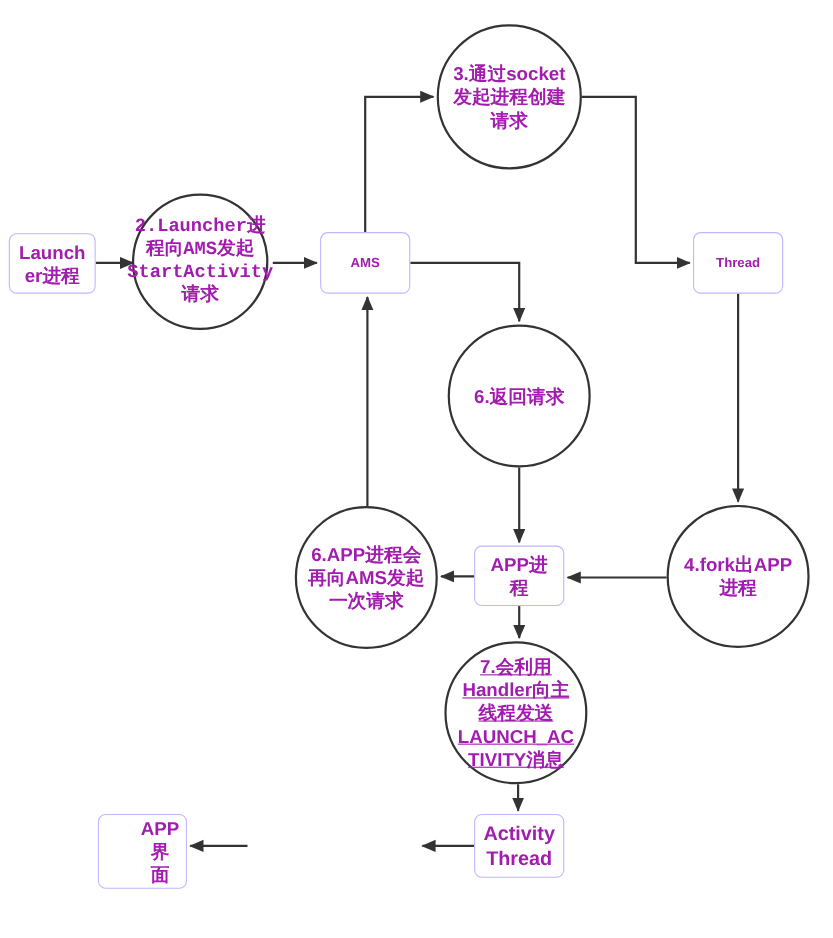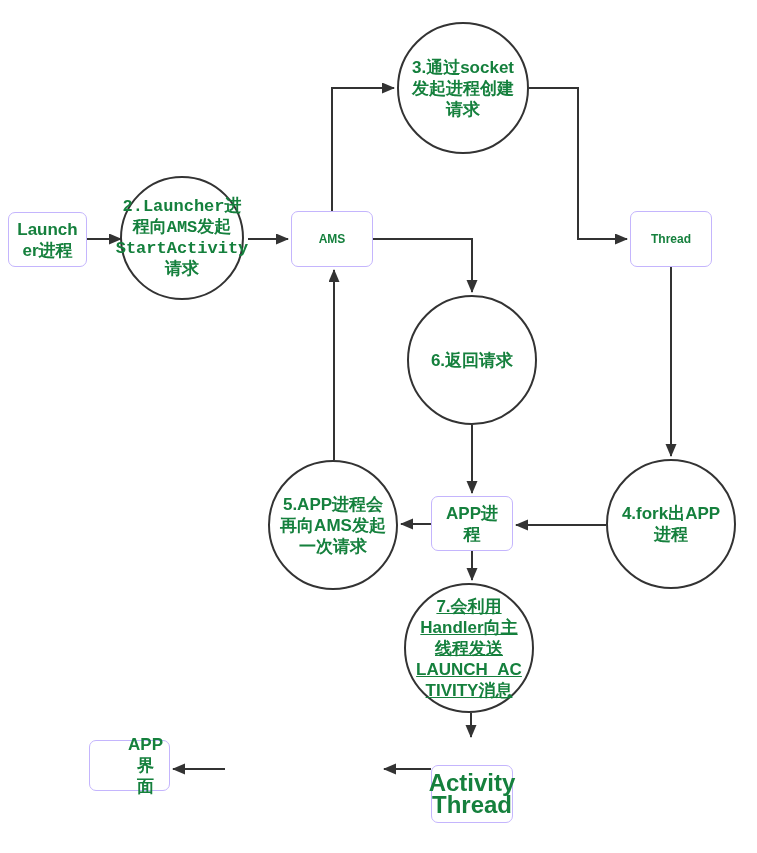--- a/index.html
+++ b/index.html
@@ -1,38 +1,38 @@
 <!DOCTYPE html>
 <html><head>
 <meta charset="utf-8">
 <style>
   html,body{margin:0;padding:0;}
   #canvas{position:relative;width:757px;height:853px;background:#ffffff;overflow:hidden;
           font-family:"Liberation Sans","DejaVu Sans",sans-serif;}
   #wires{position:absolute;left:0;top:0;}
   .node{position:absolute;display:flex;align-items:center;justify-content:center;
-        text-align:center;white-space:pre-line;font-weight:bold;color:#15803d;
+        text-align:center;white-space:pre-line;font-weight:bold;color:#a21caf;
         box-sizing:border-box;font-size:17px;line-height:21px;}
   .circle{border:2px solid #333333;border-radius:50%;}
   .rect{border:1px solid #c4b5fd;border-radius:7px;}
   .rect.big{font-size:12px;line-height:24px;}
-  .rect.med{font-size:24px;line-height:22px;margin-top:25px;}
+  .rect.med{font-size:18px;line-height:22px;}
   .n-launcher{left:8px;top:212px;width:79px;height:55px;}
   .n-step2{left:120px;top:176px;width:124px;height:124px;font-family:Liberation Mono, monospace;}
   .n-ams{left:291px;top:211px;width:82px;height:56px;}
   .n-step3{left:397px;top:22px;width:132px;height:132px;}
   .n-zygote{left:630px;top:211px;width:82px;height:56px;}
   .n-step6{left:407px;top:295px;width:130px;height:130px;}
   .n-step4{left:606px;top:459px;width:130px;height:130px;}
   .n-app{left:431px;top:496px;width:82px;height:55px;}
   .n-step5{left:268px;top:460px;width:130px;height:130px;}
   .n-step7{left:404px;top:583px;width:130px;height:130px;text-decoration:underline;}
   .n-athread{left:431px;top:740px;width:82px;height:58px;}
   .n-step8{left:225px;top:691px;width:156px;height:156px;}
-  .n-appui{left:89px;top:740px;width:81px;height:51px;padding-left:32px;}
+  .n-appui{left:89px;top:740px;width:81px;height:68px;padding-left:32px;}
 </style>
 </head>
 <body>
 
 <div id="canvas">
   <svg id="wires" width="757" height="853">
     <defs>
       <marker id="arr" markerWidth="14" markerHeight="12" refX="12" refY="5.5" orient="auto" markerUnits="userSpaceOnUse">
         <path d="M0,0 L13,5.5 L0,11 z" fill="#333333"></path>
       </marker>
@@ -64,21 +64,21 @@
   <div class="node rect big n-ams">AMS</div>
   <div class="node circle n-step3">3.通过socket
 发起进程创建
 请求</div>
   <div class="node rect big n-zygote">Thread</div>
   <div class="node circle n-step6">6.返回请求</div>
   <div class="node circle n-step4">4.fork出APP
 进程</div>
   <div class="node rect n-app">APP进
 程</div>
-  <div class="node circle n-step5">5.APP进程会
+  <div class="node circle n-step5">6.APP进程会
 再向AMS发起
 一次请求</div>
   <div class="node circle n-step7">7.会利用
 Handler向主
 线程发送
 LAUNCH_AC
 TIVITY消息</div>
   <div class="node rect med n-athread">Activity
 Thread</div>
   <div class="node rect n-appui">APP界

